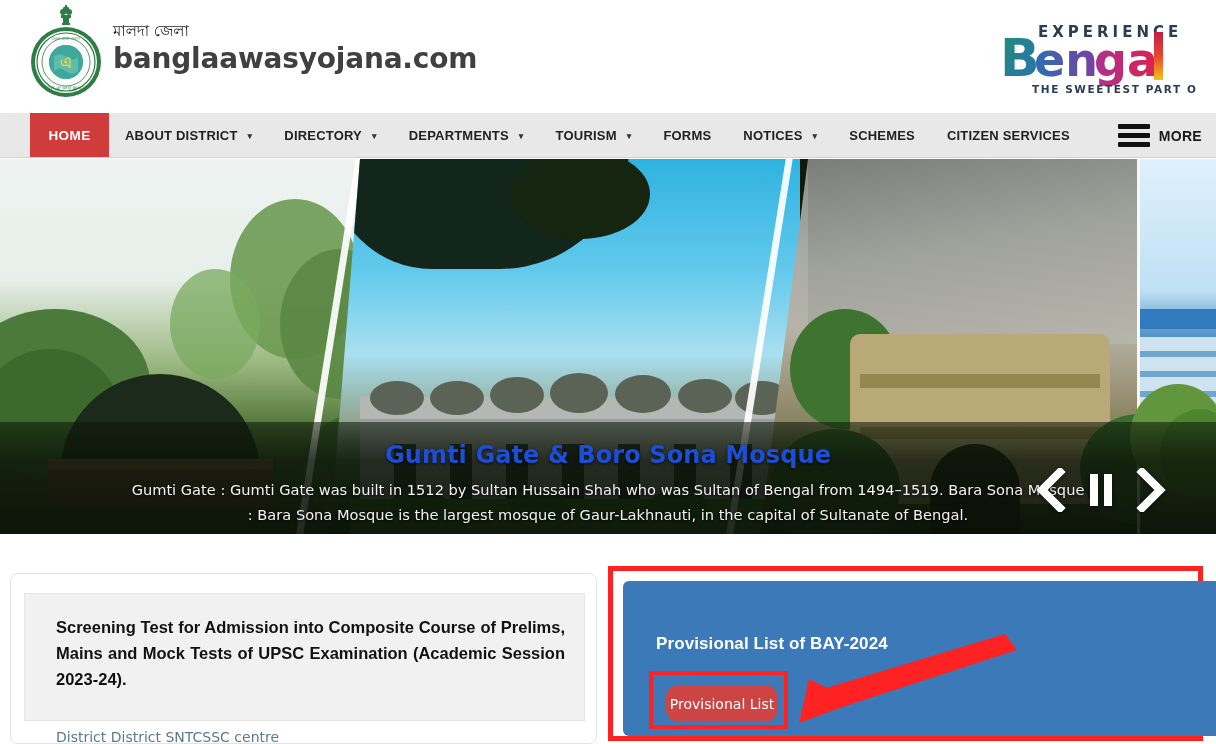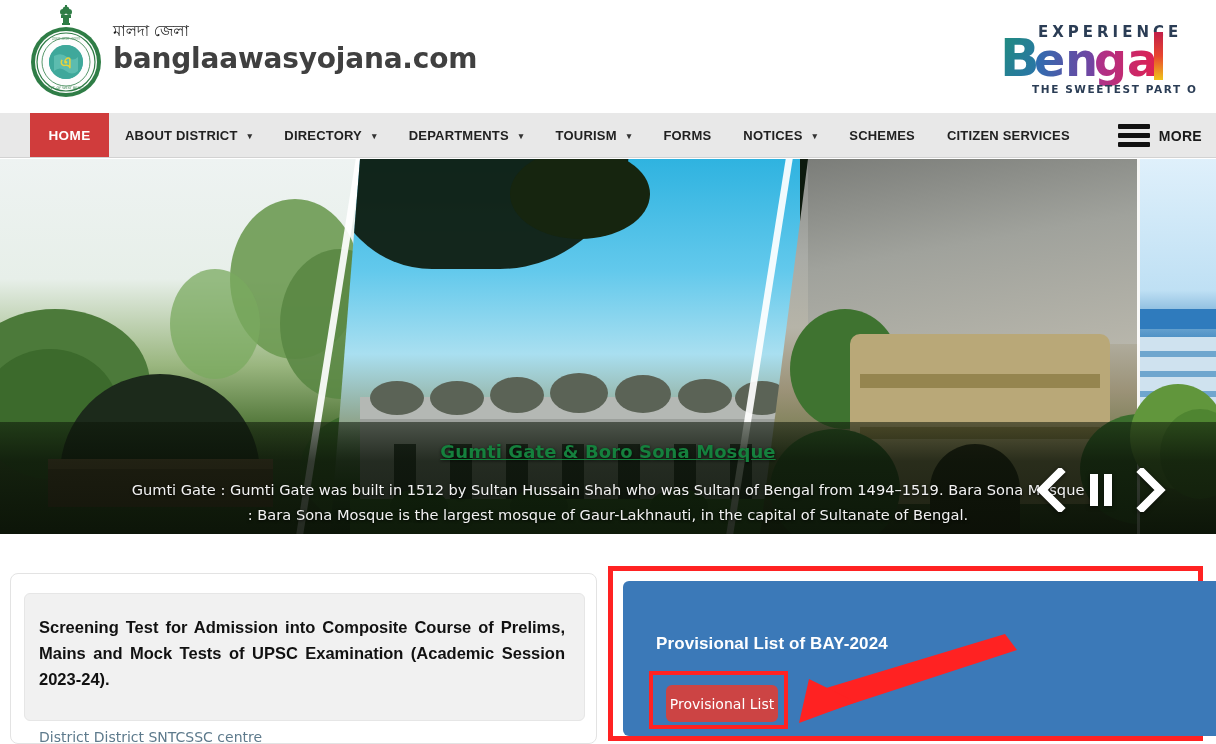--- a/index.html
+++ b/index.html
@@ -72,45 +72,44 @@
   .slide-edge { position:absolute; top:0; height:375px; width:7px; background:rgba(255,255,255,.92); }
 
   
   .blob { position:absolute; border-radius:50%; }
   .caption-band {
     position:absolute; left:0; bottom:0; width:1216px; height:112px;
     background:linear-gradient(180deg, rgba(12,22,8,.55) 0%, rgba(10,18,7,.82) 35%, rgba(8,14,5,.88) 100%);
   }
   .cap-title {
     position:absolute; left:0; right:0; top:441px; text-align:center;
-    color:#15803d; font-size:18px; font-weight:600; letter-spacing:.1px;
+    color:#1d4ed8; font-size:24px; font-weight:600; letter-spacing:.1px;
     text-shadow:0 1px 3px rgba(0,0,0,.8);
     font-family:"DejaVu Sans", sans-serif;
-    text-decoration:underline;
   }
   .cap-text {
     position:absolute; left:0; width:1216px; top:477px; text-align:center;
     color:#f2f2f2; font-size:14.6px; line-height:25px; padding:0 130px;
     text-shadow:0 1px 3px rgba(0,0,0,.85);
     font-family:"DejaVu Sans", sans-serif;
   }
   .carousel-ctrls {
     position:absolute; right:48px; top:468px; display:flex; align-items:center; gap:18px;
   }
   .cbtn { color:#ffffff; cursor:pointer; line-height:0; filter:drop-shadow(0 1px 2px rgba(0,0,0,.6)); }
 
   
   .left-card {
     position:absolute; left:10px; top:573px; width:587px; height:171px;
     background:#ffffff; border:1px solid #e3e3e3; border-radius:8px;
   }
   .left-inner {
     position:absolute; left:13px; top:19px; width:561px; height:128px;
-    background:#f1f1f1; border:1px solid #e6e6e6; border-radius:6px;
-    padding:20px 19px 0 14px;
+    background:#f1f1f1; border:1px solid #e6e6e6; border-radius:0;
+    padding:20px 19px 0 31px;
   }
   .notice-title {
     font-size:16.5px; font-weight:700; color:#111; line-height:26px;
     text-align:justify; text-justify:inter-word;
   }
   .notice-link {
     margin-top:37px; font-size:14px; color:#5d7a8c;
     font-family:"DejaVu Sans", sans-serif; cursor:pointer;
   }
 
@@ -125,21 +124,21 @@
   .blue-title {
     position:absolute; left:33px; top:53px;
     color:#ffffff; font-size:17px; font-weight:700; letter-spacing:.1px;
   }
   .ann-btn-box {
     position:absolute; left:26px; top:90px; width:139px; height:58px;
     border:4px solid #ff2222;
   }
   .prov-btn {
     position:absolute; left:13px; top:10px; width:112px; height:37px;
-    background:#cc4444; color:#ffffff; border:none; border-radius:6px;
+    background:#cc4444; color:#ffffff; border:none; border-radius:13px;
     font-size:14px; font-family:"DejaVu Sans", sans-serif; cursor:pointer;
   }
   .arrow-svg { position:absolute; left:0; top:0; width:595px; height:175px; pointer-events:none; }
 </style>
 </head>
 <body>
 
 <div id="page">
 
   <div class="header">

